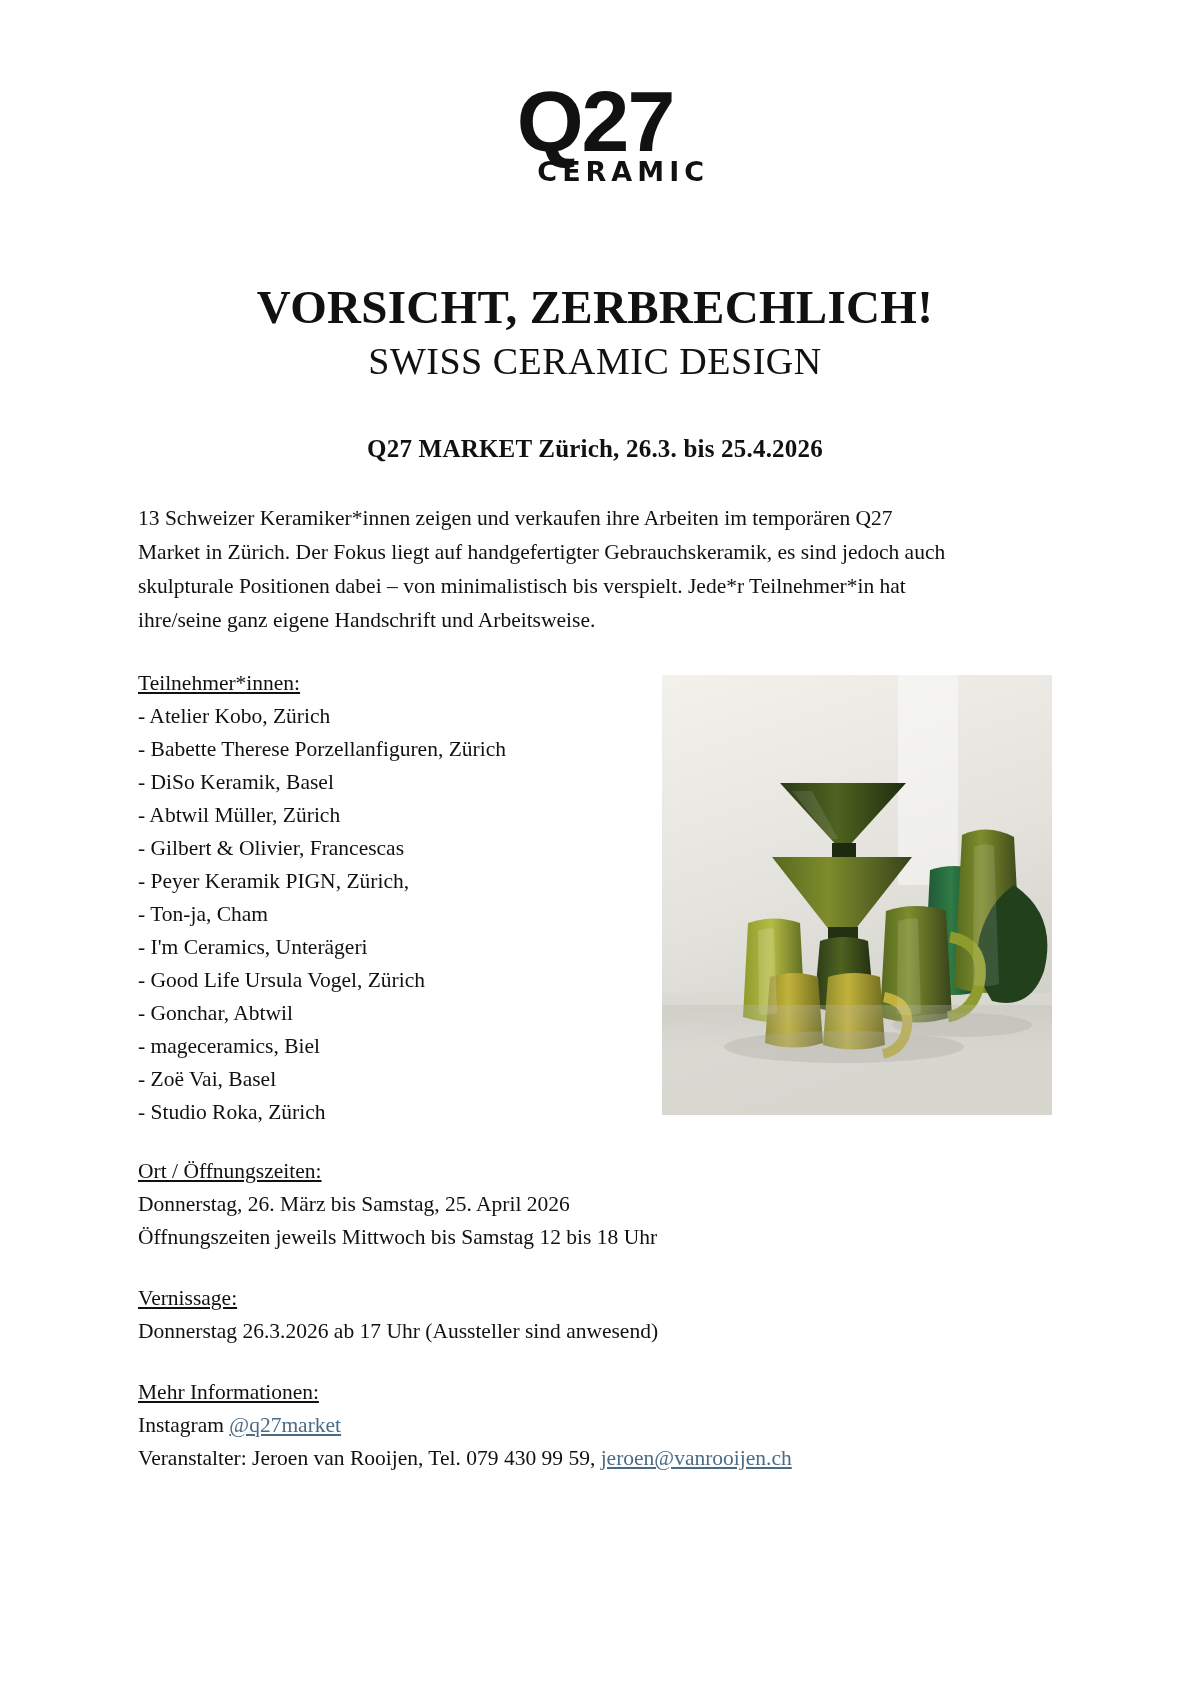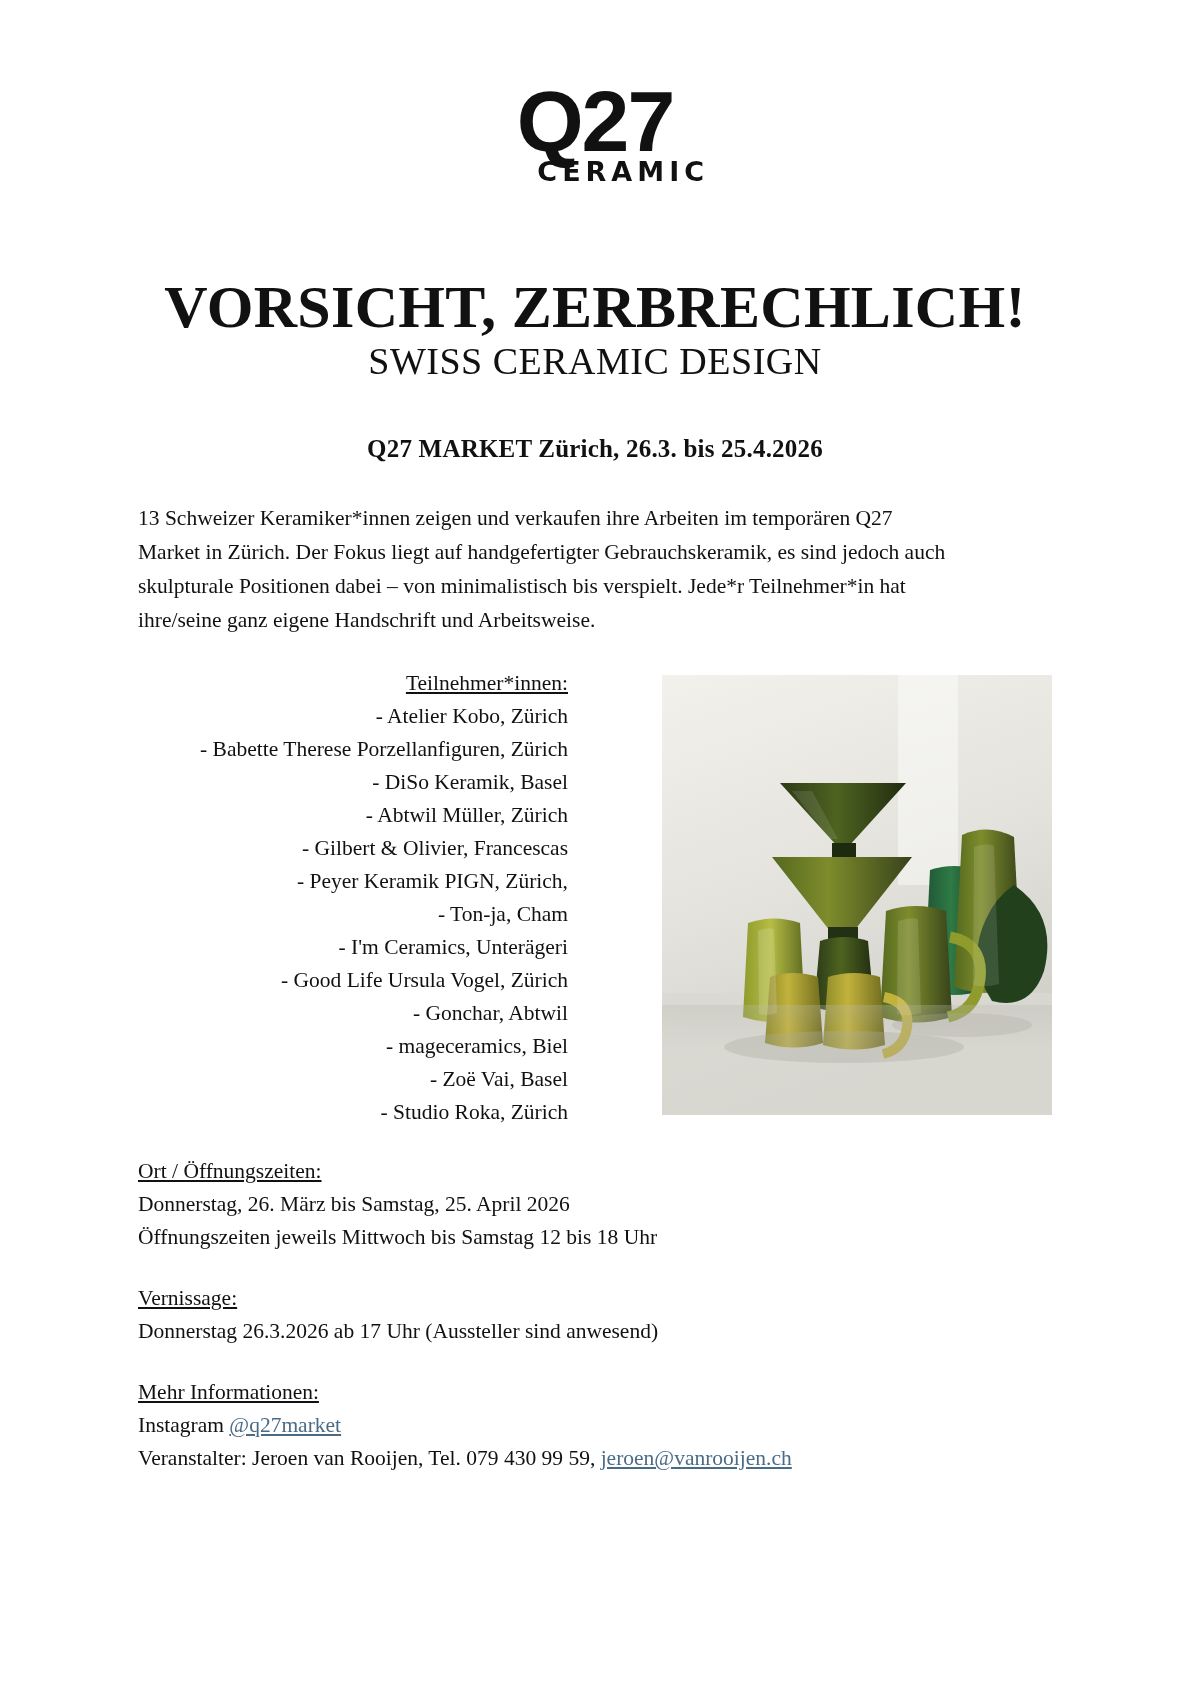--- a/index.html
+++ b/index.html
@@ -55,21 +55,21 @@
     text-align: right;
     padding-right: 6px;
     margin-top: -6px;
   }
 
   
   .title-main {
     text-align: center;
     font-family: "Liberation Serif", serif;
     font-weight: bold;
-    font-size: 60px;
+    font-size: 47px;
     letter-spacing: 0.3px;
     margin-top: 88px;
     line-height: 52px;
   }
   .title-sub {
     text-align: center;
     font-family: "Liberation Serif", serif;
     font-weight: normal;
     font-size: 38px;
     letter-spacing: 0.5px;
@@ -96,21 +96,20 @@
   
   .band {
     margin-top: 30px;
     display: flex;
     align-items: flex-start;
     justify-content: space-between;
   }
   .col-left {
     width: 430px;
     flex: 0 0 430px;
-    text-align: right;
   }
   .label-underline {
     text-decoration: underline;
     font-size: 21.5px;
     line-height: 33px;
   }
   .participants {
     list-style: none;
     margin: 0;
     padding: 0;

